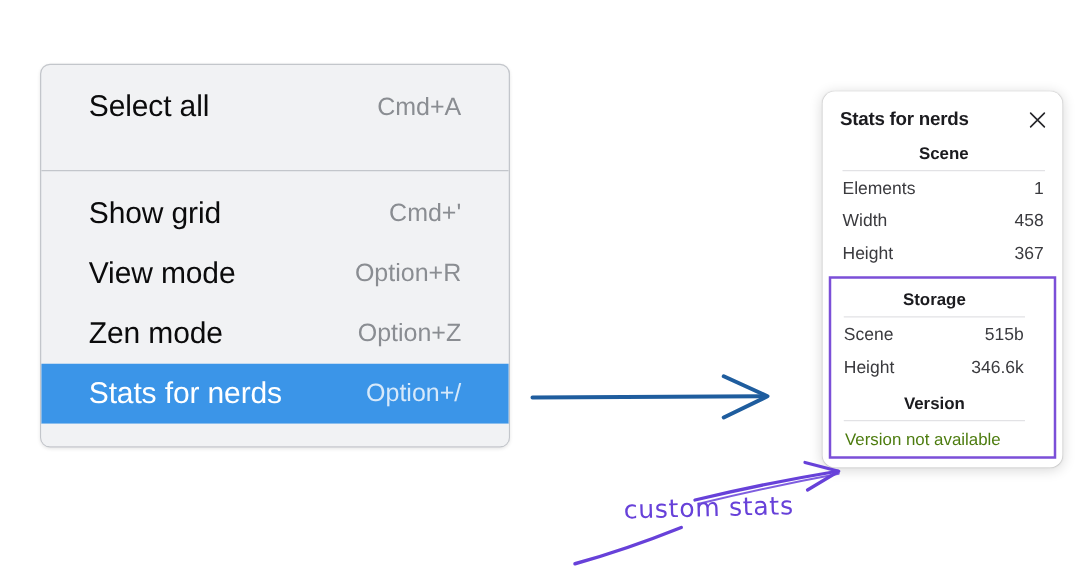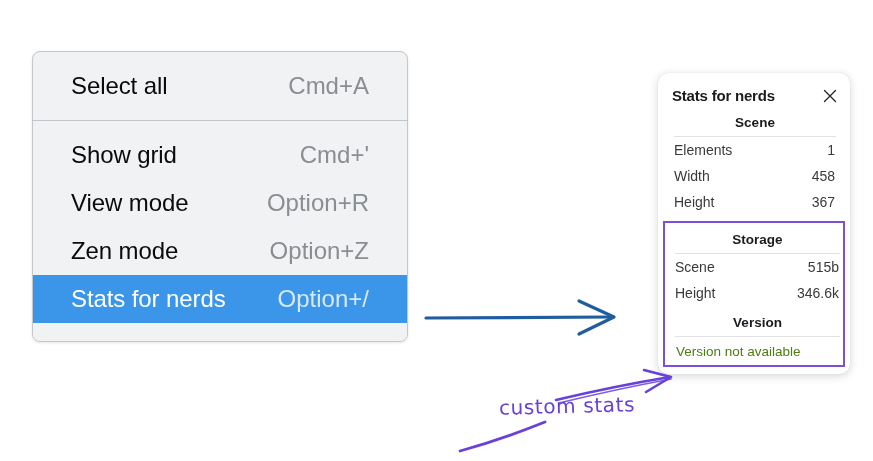--- a/index.html
+++ b/index.html
@@ -27,41 +27,42 @@
     border-radius: 8px;
     box-shadow: 0 1px 3px rgba(0,0,0,0.10);
     overflow: hidden;
     box-sizing: border-box;
   }
   .menu-group {
     padding: 10px 0;
   }
   .menu-group + .menu-group {
     border-top: 1px solid #c3c6cb;
+    margin-top: 16px;
   }
   .menu-group.group-bottom {
     padding-bottom: 0;
   }
   .menu-row {
     display: flex;
     align-items: center;
     justify-content: space-between;
     height: 48px;
     padding: 0 38px 0 38px;
     box-sizing: border-box;
     cursor: default;
   }
   .menu-label {
     font-size: 24px;
     color: #0b0b0c;
     letter-spacing: -0.1px;
     white-space: nowrap;
   }
   .menu-shortcut {
-    font-size: 24px;
+    font-size: 20px;
     color: #8a8d92;
     white-space: nowrap;
   }
   .menu-row.selected {
     background: #3b95e8;
   }
   .menu-row.selected .menu-label {
     color: #ffffff;
   }
   .menu-row.selected .menu-shortcut {
@@ -138,21 +139,21 @@
     font-size: 13.5px;
     color: #4d7c0f;
     padding: 7px 3px 2px 3px;
     white-space: nowrap;
   }
 
   
   #custom-stats-box {
     border: 2px solid #7b4fd8;
     margin: 6px -7px -7px -9px;
-    padding: 0 1px 4px 8px;
+    padding: 0 21px 4px 8px;
   }
 
   
   #annotation-layer {
     position: absolute;
     left: 0;
     top: 0;
     width: 873px;
     height: 461px;
     pointer-events: none;

